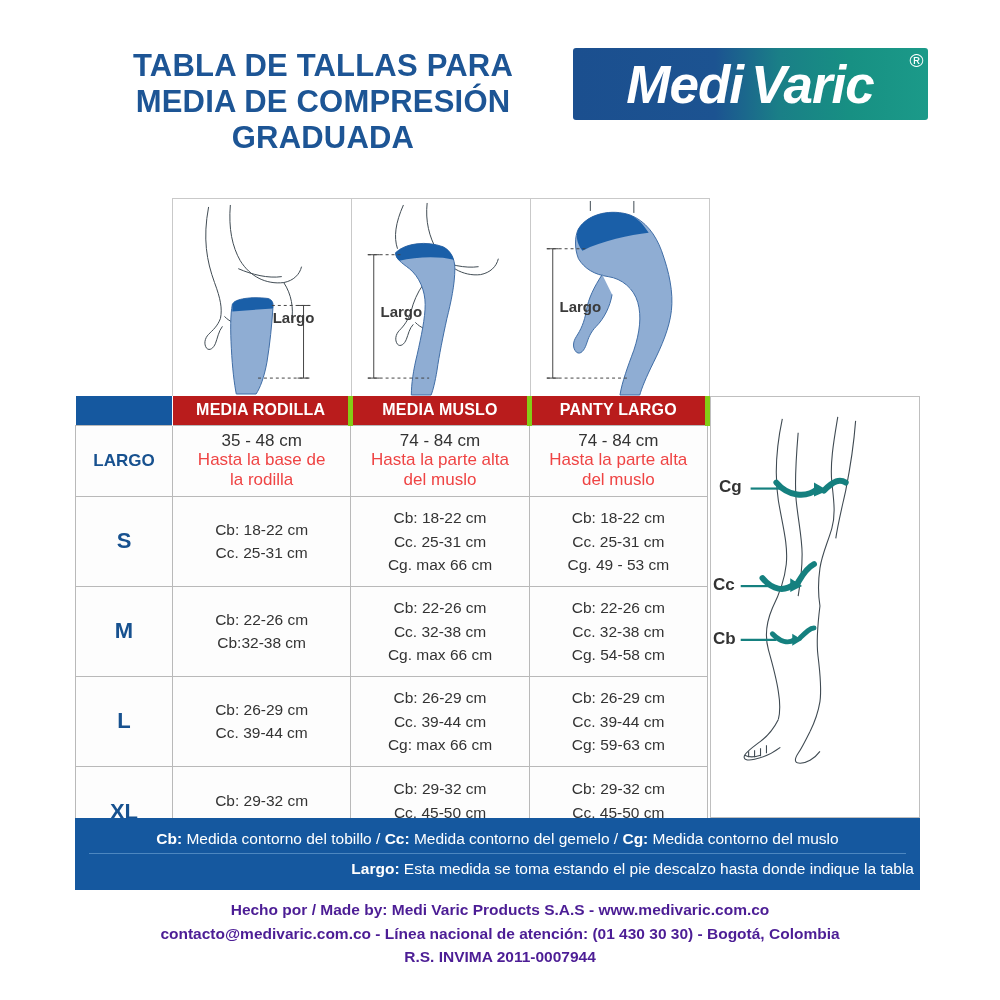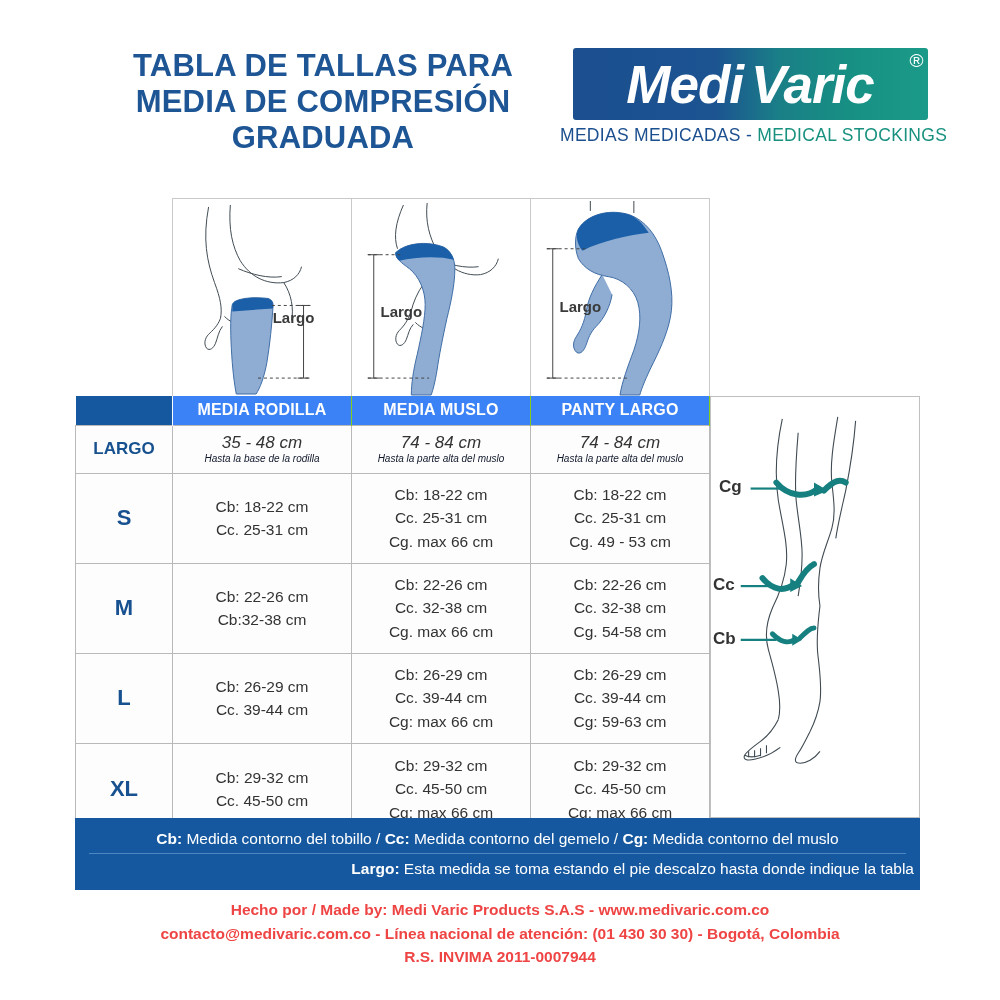--- a/index.html
+++ b/index.html
@@ -60,33 +60,33 @@
   .illus-cell svg { position:absolute; left:0; top:0; width:100%; height:100%; }
   .largo-label {
     position:absolute; font-size:15px; font-weight:bold; color:#3a3a3a;
     font-family:"Liberation Sans", sans-serif;
   }
 
   
   #table { position:absolute; left:75px; top:396px; width:635px; }
   table { border-collapse:collapse; width:100%; table-layout:fixed; }
   thead th {
-    background:#3b82f6; color:#ffffff; font-size:16px; font-weight:bold;
+    background:#b91c1c; color:#ffffff; font-size:16px; font-weight:bold;
     height:29px; letter-spacing:0.2px; text-align:center;
-    border-right:1px solid #84cc16;
+    border-right:5px solid #84cc16;
   }
   th.size-head { width:97px; background:#15589f; border-right:1px solid #fff; }
   td { border:1px solid #b9b9b9; text-align:center; background:#fdfdfd; }
   td.size-cell {
     width:97px; color:#17518f; font-size:22px; font-weight:bold;
     border-left:1px solid #b9b9b9;
   }
-  td.largo-cell { padding:5px 16px;font-style:italic; }
+  td.largo-cell { padding:5px 16px; }
   td .big { font-size:17px; color:#333; line-height:1.15; }
-  td .small { font-size:10px; color:#0f172a; line-height:1.2; }
+  td .small { font-size:17px; color:#ef4444; line-height:1.2; }
   td.meas { font-size:15.5px; color:#333; line-height:1.5; padding:6px 2px; }
   tr.r-largo td { height:48px; }
   tr.r-s td { height:90px; }
   tr.r-m td { height:90px; }
   tr.r-l td { height:90px; }
   tr.r-xl td { height:92px; }
 
   
   #legend {
     position:absolute; left:75px; top:818px; width:845px; height:72px;
@@ -107,21 +107,21 @@
   }
   #rightpanel svg { position:absolute; left:0; top:0; width:100%; height:100%; }
   .meas-label {
     position:absolute; font-size:17px; font-weight:bold; color:#333;
     font-family:"Liberation Sans", sans-serif;
   }
 
   
   #contact {
     position:absolute; left:0; top:898px; width:1000px;
-    text-align:center; color:#ef4444;
+    text-align:center; color:#4c1d95;
     font-size:15.5px; font-weight:bold; line-height:1.52;
   }
 </style>
 </head>
 <body>
 
 <div id="page">
 
   <div id="header">
     <div id="title">
@@ -130,23 +130,20 @@
       <div>GRADUADA</div>
     </div>
 
     <div id="logo-wrap">
       <div id="logo-box">
         <div id="logo-text">
           <span class="m1">Medi</span>
             <span class="m2">Varic</span>
         </div>
         <span id="logo-reg">®</span>
-      </div>
-      <div id="logo-sub">
-        <span class="part-a">MEDIAS MEDICADAS - </span><span class="part-b">MEDICAL STOCKINGS</span>
       </div>
     </div>
   </div>
 
   <div id="illus">
 
     <div class="illus-cell">
       <svg viewBox="0 0 180 198" preserveAspectRatio="none">
         <g fill="none" stroke="#3f4a52" stroke-width="1">
           <path d="M36 8 C30 40 34 62 42 84 C48 100 50 110 48 120 C45 128 40 132 36 136 C32 140 31 146 34 150 C37 153 41 150 43 145 C45 140 46 133 50 128"></path>

